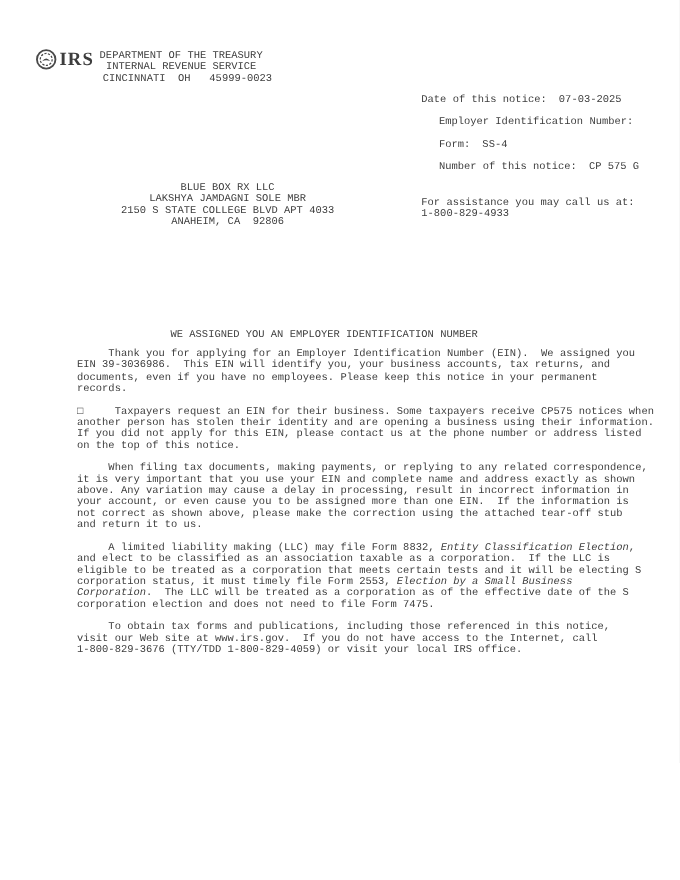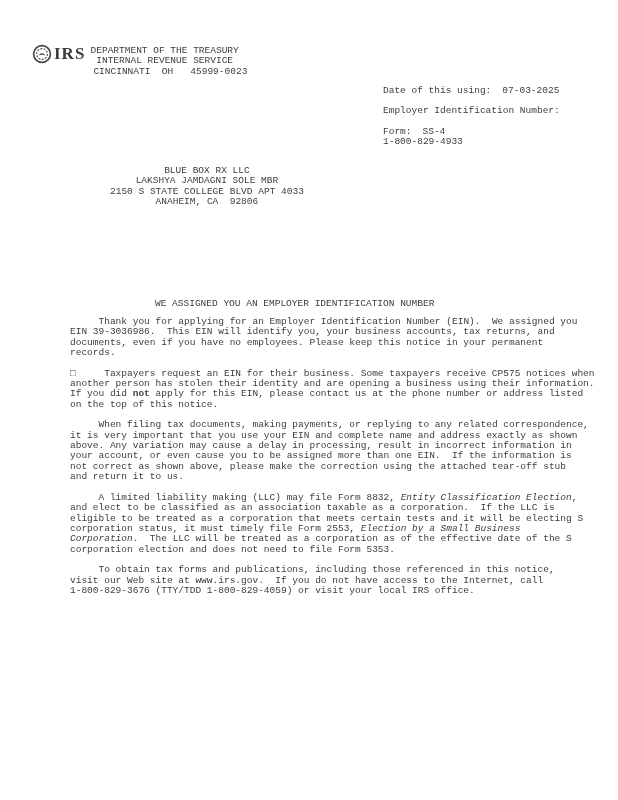--- a/index.html
+++ b/index.html
@@ -20,26 +20,26 @@
   .irs-text{
     position:absolute;left:54px;top:45px;
     font-family:"Liberation Serif","DejaVu Serif",serif;
     font-size:17px;line-height:17px;font-weight:bold;letter-spacing:1px;
   }
   .agency{position:absolute;left:82px;top:46px;white-space:pre;}
   .recipient{position:absolute;left:110px;top:166px;white-space:pre;}
   .meta{position:absolute;left:383px;top:86px;width:230px;}
   .meta .row{white-space:pre;}
   .meta .val{margin-left:11px;}
-  .mt1{margin-top:10px;}
+  .mt1{margin-top:10px;margin-left:16px;}
   .mt2{margin-top:21px;}
   .heading{position:absolute;left:155px;top:299px;white-space:pre;}
   .body-text{position:absolute;left:70px;top:317px;width:548px;}
   .body-text p{margin:0 0 10px 0;white-space:pre-wrap;}
-  .bold{font-weight:bold;}
+  .bold{font-weight:normal;}
   .italic{font-style:italic;}
 </style>
 </head>
 <body>
 
 <div class="page">
 
   <div class="letterhead">
     <span class="logo">
       <svg width="20" height="20" viewBox="0 0 20 20" aria-hidden="true">
@@ -53,23 +53,25 @@
 INTERNAL REVENUE SERVICE
   CINCINNATI  OH   45999-0023</pre>
   </div>
 
   <pre class="recipient">BLUE BOX RX LLC
 LAKSHYA JAMDAGNI SOLE MBR
 2150 S STATE COLLEGE BLVD APT 4033
 ANAHEIM, CA  92806</pre>
 
   <div class="meta">
-    <div class="row"><span>Date of this using:</span><span class="val">07-03-2025</span></div>
+    <div class="row"><span>Date of this notice:</span><span class="val">07-03-2025</span></div>
     <div class="row mt1">Employer Identification Number:</div>
     <div class="row mt1"><span>Form:</span><span class="val">SS-4</span></div>
+    <div class="row mt1"><span>Number of this notice:</span><span class="val">CP 575 G</span></div>
+    <div class="row mt2">For assistance you may call us at:</div>
     <div class="row">1-800-829-4933</div>
   </div>
 
   <div class="heading">WE ASSIGNED YOU AN EMPLOYER IDENTIFICATION NUMBER</div>
 
   <div class="body-text">
     <p><span>     Thank you for applying for an Employer Identification Number (EIN).  We assigned you
 EIN 39-3036986.  This EIN will identify you, your business accounts, tax returns, and
 documents, even if you have no employees. Please keep this notice in your permanent
 records.</span></p>
@@ -81,19 +83,19 @@
 it is very important that you use your EIN and complete name and address exactly as shown
 above. Any variation may cause a delay in processing, result in incorrect information in
 your account, or even cause you to be assigned more than one EIN.  If the information is
 not correct as shown above, please make the correction using the attached tear-off stub
 and return it to us.</span></p>
     <p><span>     A limited liability making (LLC) may file Form 8832, </span><span class="italic">Entity Classification Election</span><span>,
 and elect to be classified as an association taxable as a corporation.  If the LLC is
 eligible to be treated as a corporation that meets certain tests and it will be electing S
 corporation status, it must timely file Form 2553, </span><span class="italic">Election by a Small Business
 Corporation</span><span>.  The LLC will be treated as a corporation as of the effective date of the S
-corporation election and does not need to file Form 5353.</span></p>
+corporation election and does not need to file Form 7475.</span></p>
     <p><span>     To obtain tax forms and publications, including those referenced in this notice,
 visit our Web site at www.irs.gov.  If you do not have access to the Internet, call
 1-800-829-3676 (TTY/TDD 1-800-829-4059) or visit your local IRS office.</span></p>
   </div>
 
 </div>
 
 </body></html>

